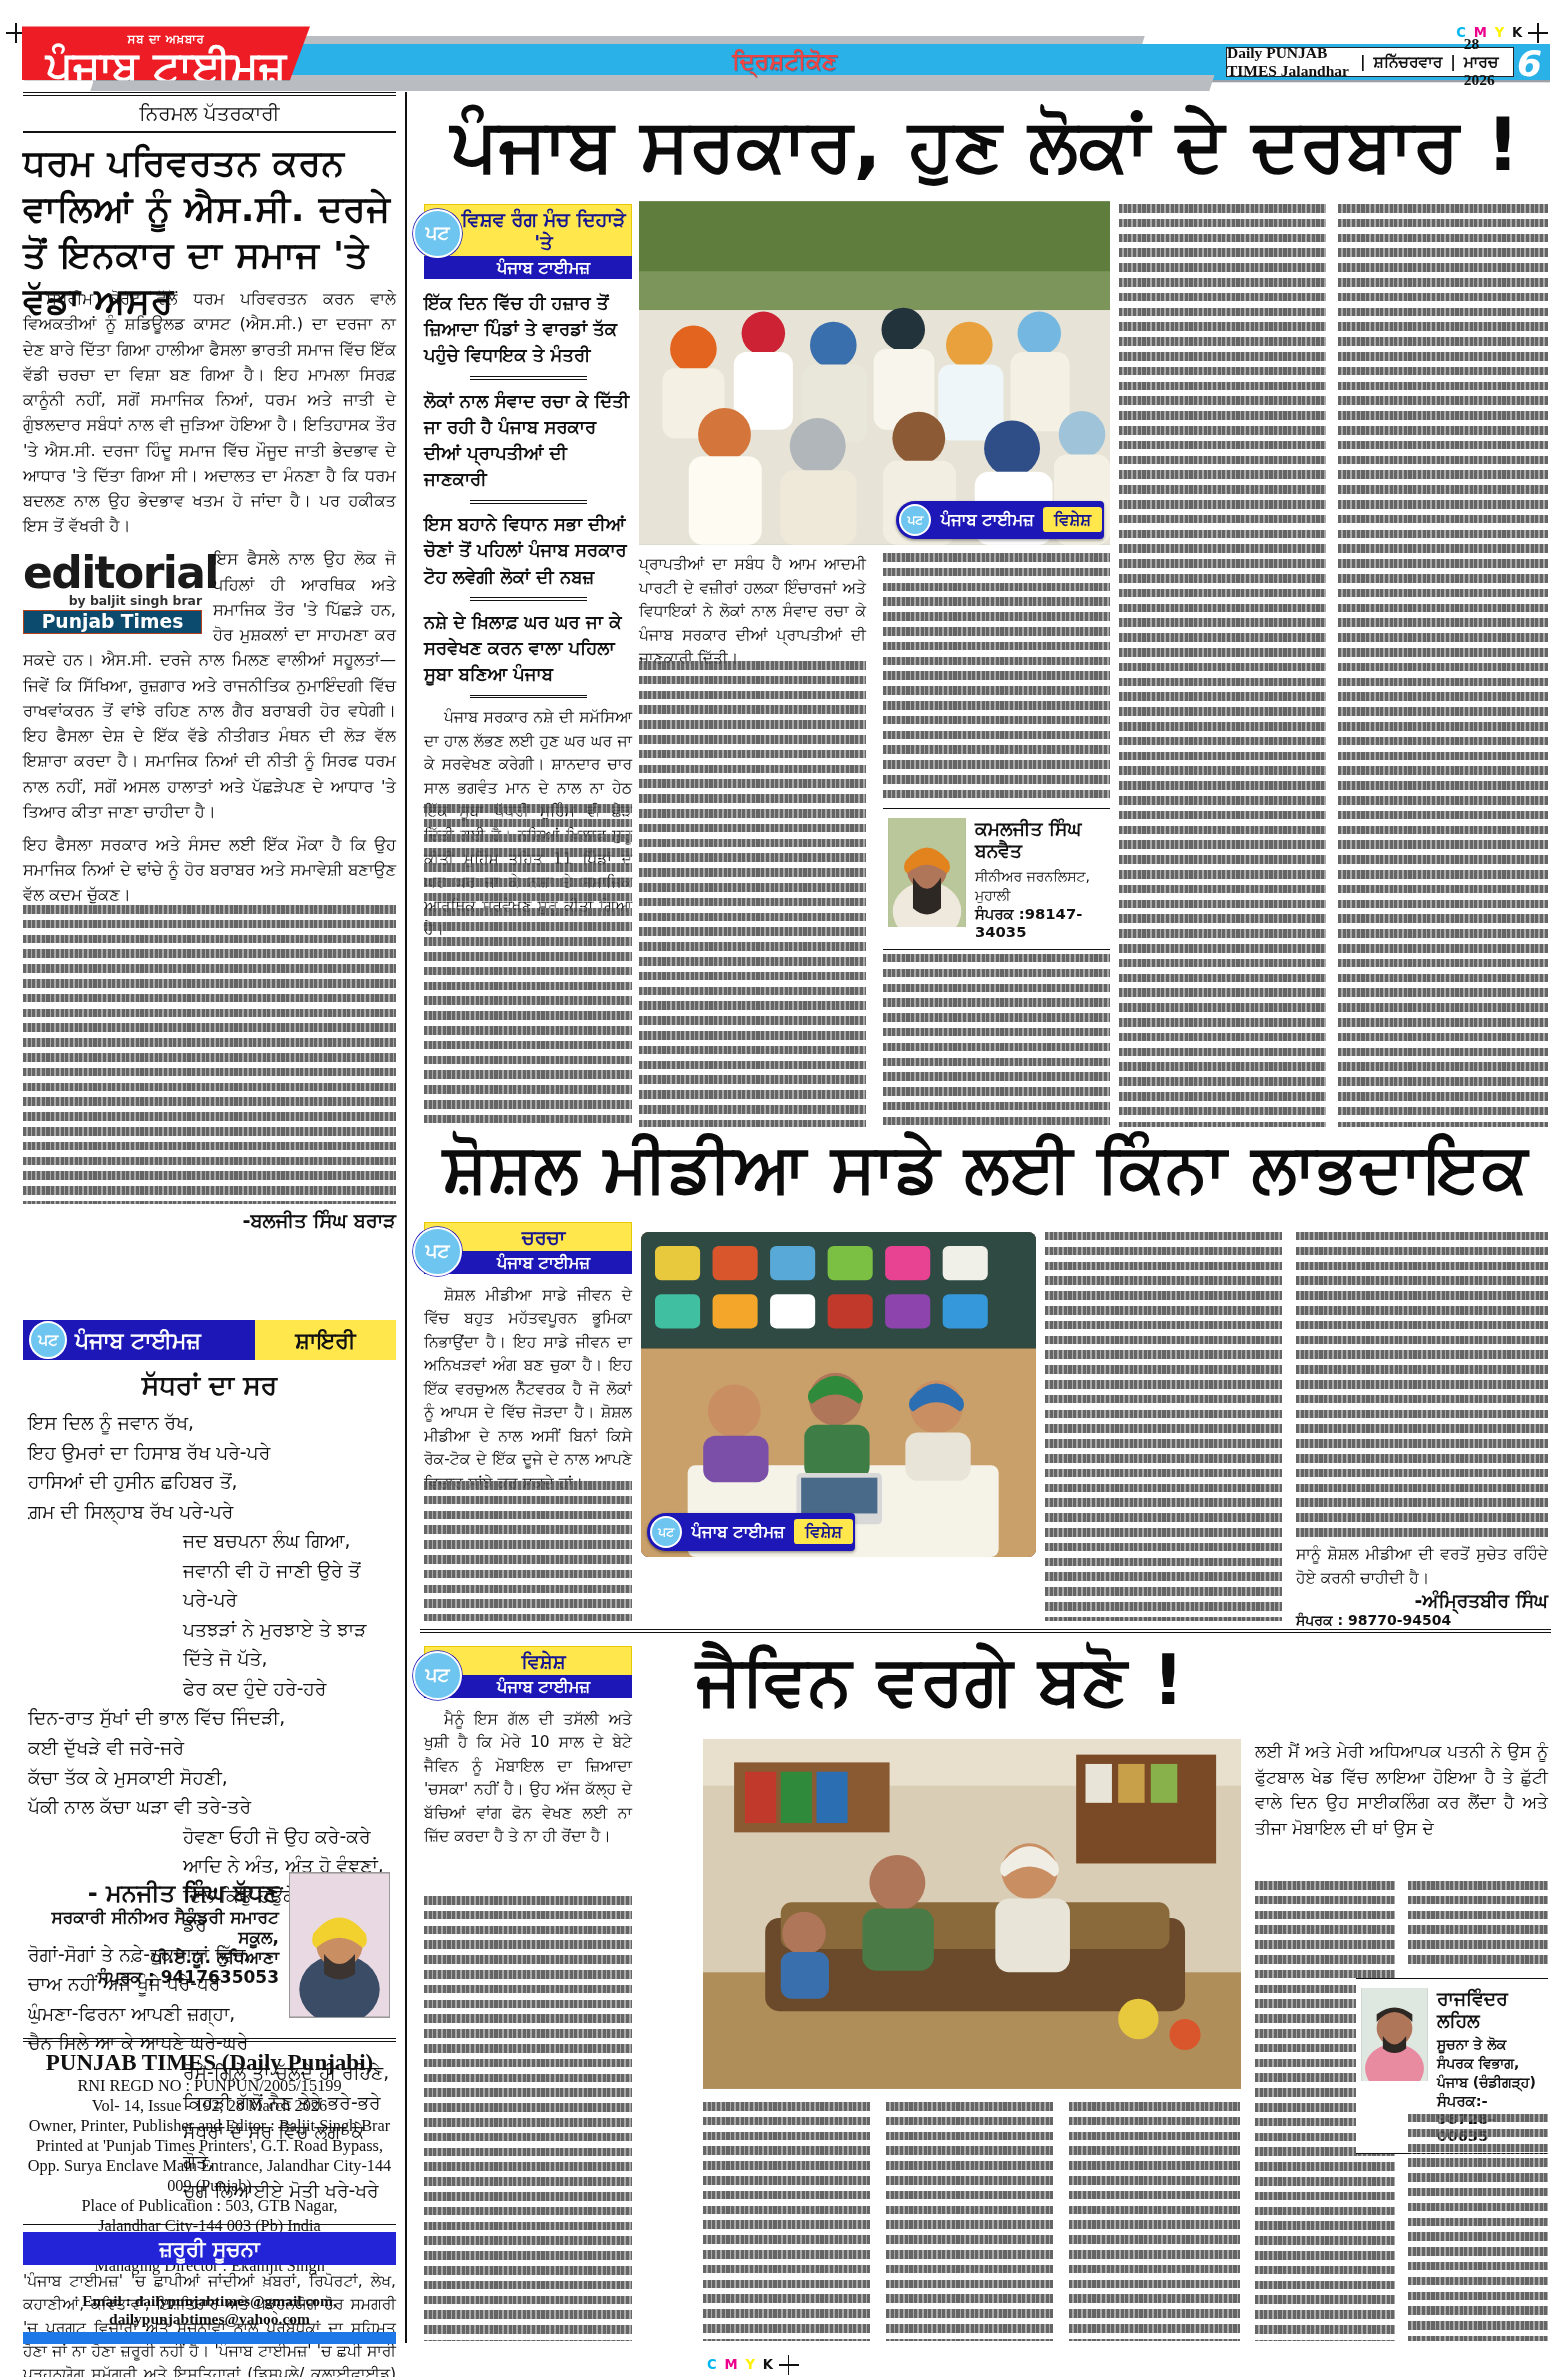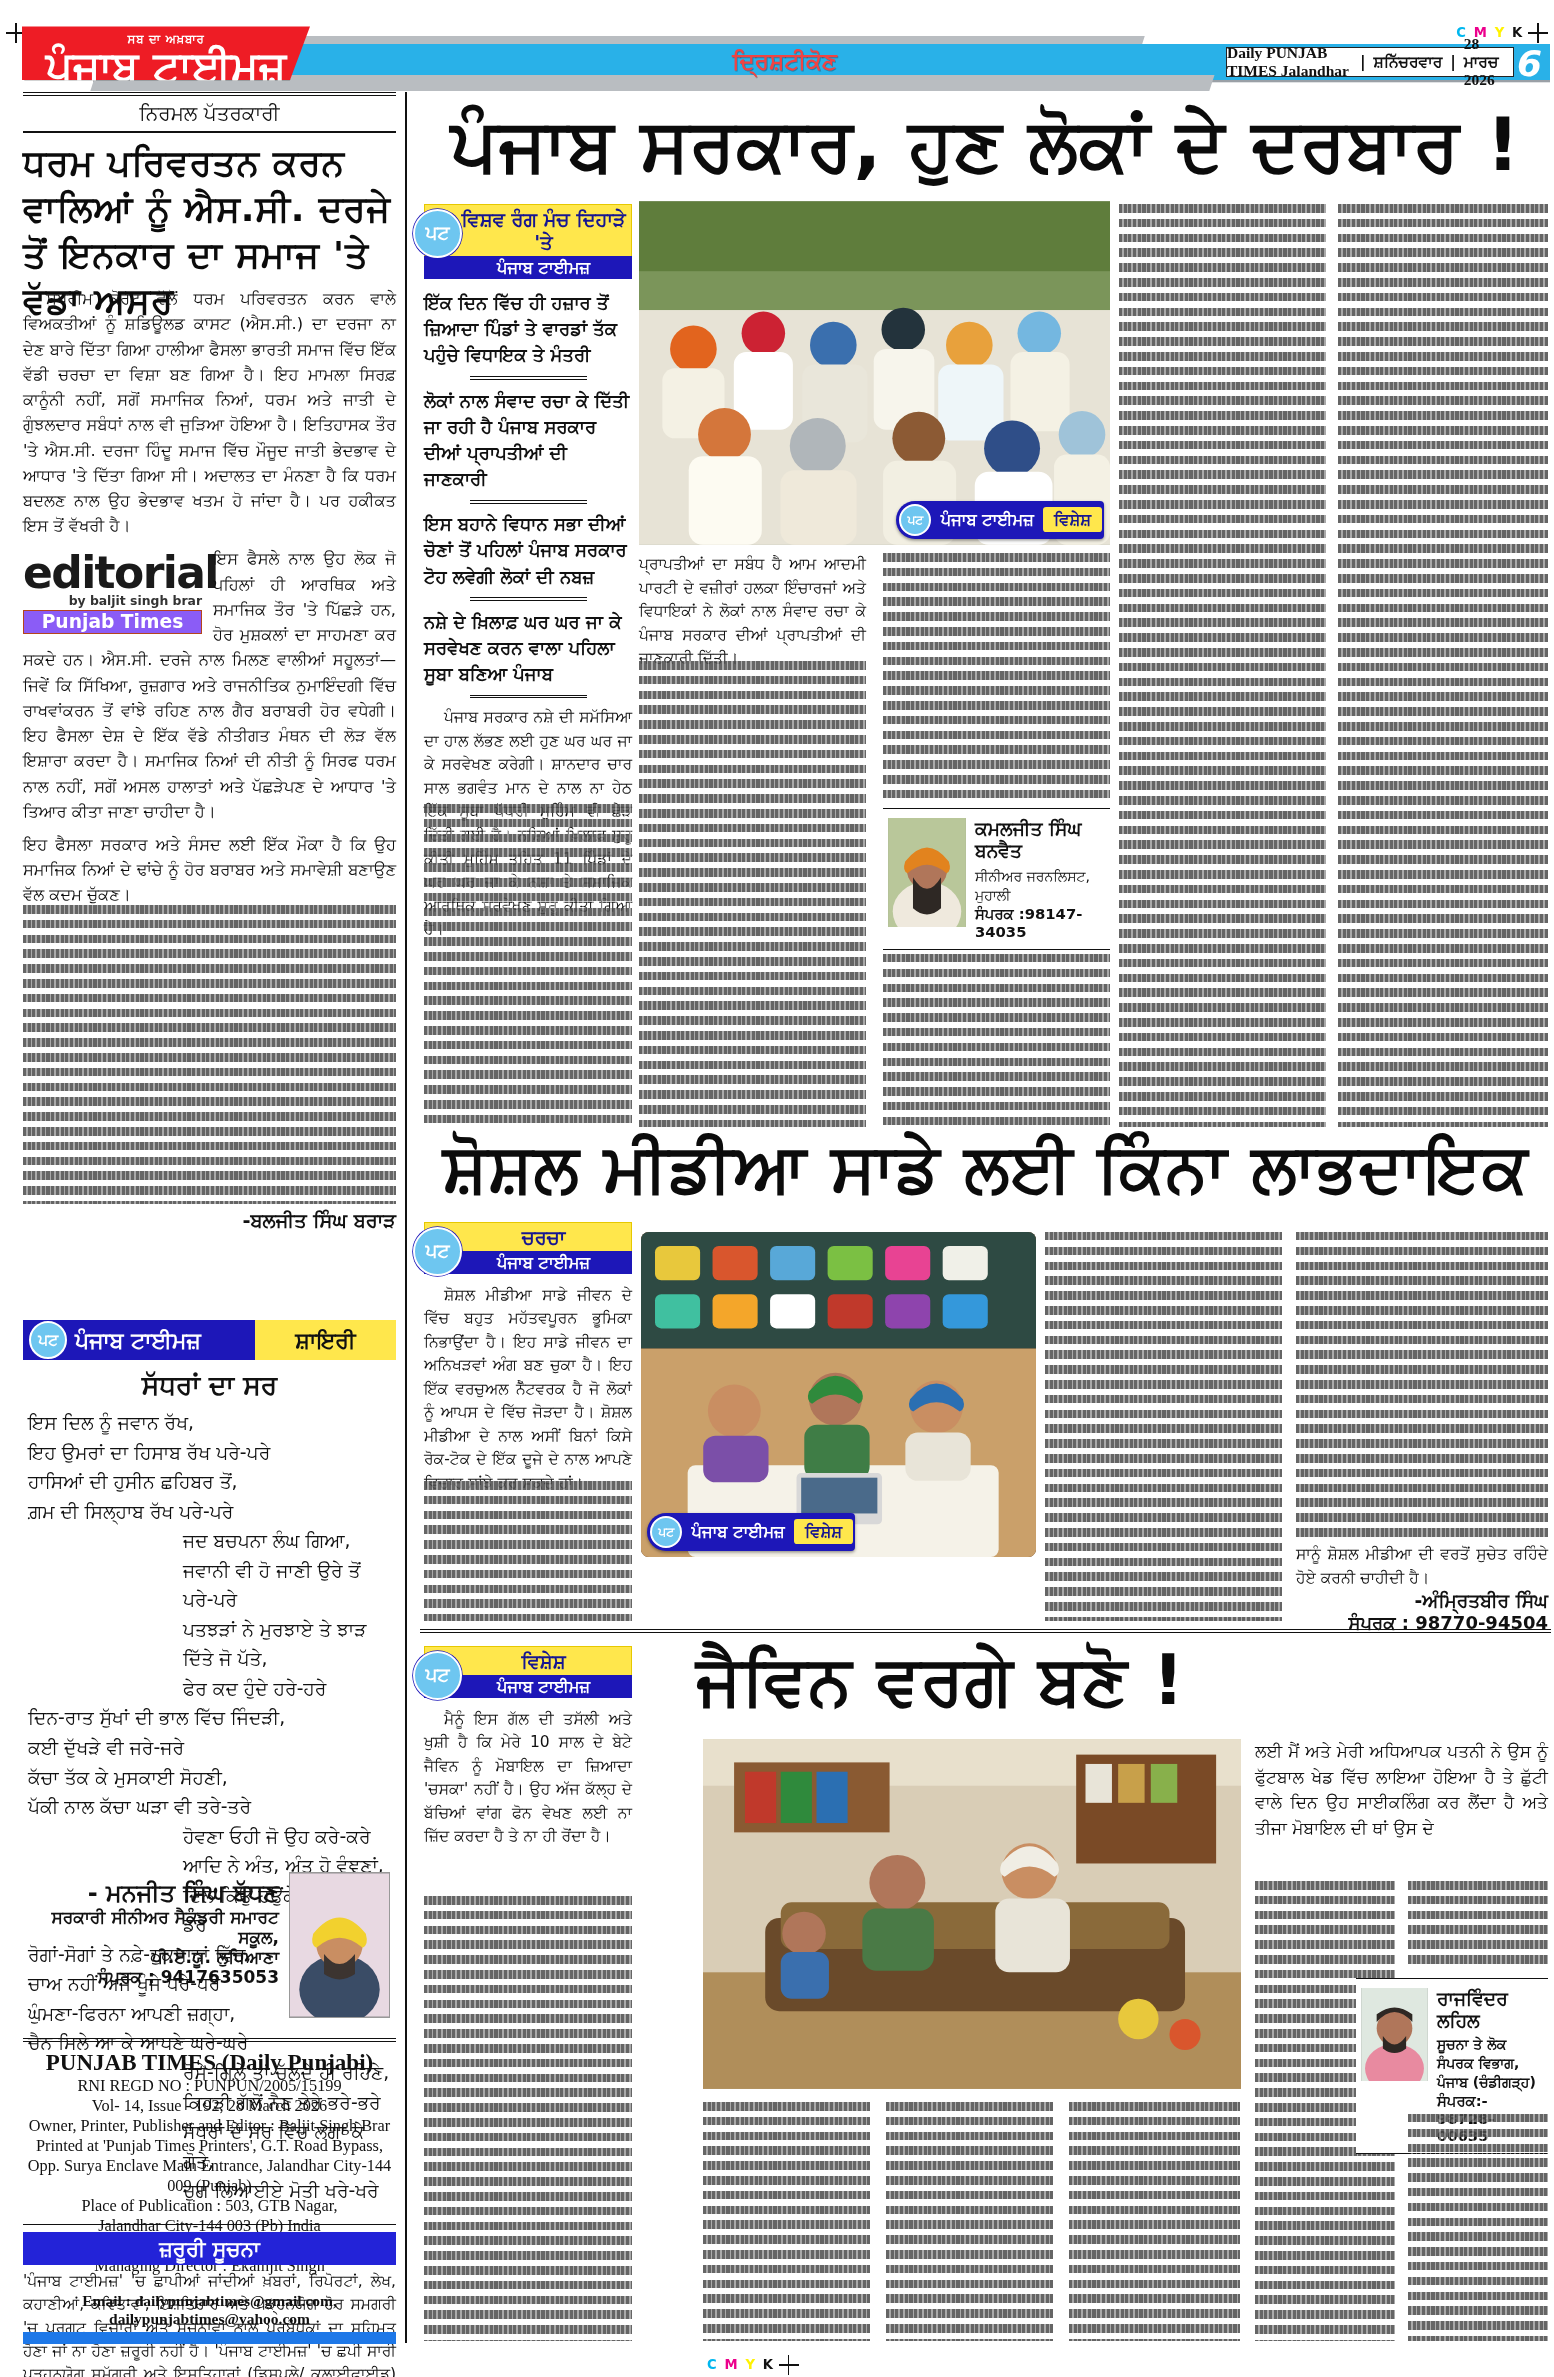--- a/index.html
+++ b/index.html
@@ -52,21 +52,21 @@
   .hl-huge{font-weight:bold;color:#0b0b0b;letter-spacing:0.8px;}
   
   .notice-head{background:#2323d8;color:#fff;text-align:center;font-size:21px;font-weight:bold;padding:4.7px 0;}
   .notice-body{font-size:15.5px;line-height:1.5;}
   .photo-frame{overflow:hidden;background:#888;}
   .poem-line{font-size:18.7px;line-height:1.58;}
   .poem-line.ind{padding-left:155px;}
   .editorial-logo{line-height:1;}
   .ed-word{font-size:44px;font-weight:bold;color:#1a1a1a;letter-spacing:-1.6px;}
   .ed-by{font-size:12.4px;font-weight:bold;color:#333;text-align:right;}
-  .ed-bar{background:#8b5cf6;color:#fff;font-weight:bold;text-align:center;font-size:18.7px;border:1.6px solid #b5441d;padding:1.6px 0;margin-top:3.1px;}
+  .ed-bar{background:#0c4a6e;color:#fff;font-weight:bold;text-align:center;font-size:18.7px;border:1.6px solid #b5441d;padding:1.6px 0;margin-top:3.1px;}
 </style>
 </head>
 <body>
 
 <div id="page">
 
   <div class="abs" style="left:6.2px;top:23px;">
     <span class="cross"></span>
     <span class="regmark"><span class="c">C</span> <span class="m">M</span> <span class="y">Y</span> <span class="k">K</span></span>
   </div>
@@ -320,21 +320,21 @@
       <span class="bname">ਪੰਜਾਬ ਟਾਈਮਜ਼</span>
       <span class="bspec">ਵਿਸ਼ੇਸ਼</span>
     </div>
   </div>
 
   <div class="abs fill" style="left:1045px;top:1232px;width:237px;height:389px;"></div>
   <div class="abs fill" style="left:1296px;top:1232px;width:252px;height:307px;"></div>
   <div class="abs" style="left:1296px;top:1543px;width:252px;">
     <p class="body-txt just" style="margin:0;">ਸਾਨੂੰ ਸ਼ੋਸ਼ਲ ਮੀਡੀਆ ਦੀ ਵਰਤੋਂ ਸੁਚੇਤ ਰਹਿੰਦੇ ਹੋਏ ਕਰਨੀ ਚਾਹੀਦੀ ਹੈ।</p>
     <div class="b" style="text-align:right;font-size:18.7px;">-ਅੰਮ੍ਰਿਤਬੀਰ ਸਿੰਘ</div>
-    <div class="b" style="text-align:right;font-size:18px;">ਸੰਪਰਕ : 98770-94504</div>
+    <div class="b" style="text-align:left;font-size:14px;">ਸੰਪਰਕ : 98770-94504</div>
   </div>
 
   <div class="abs drule" style="left:420px;top:1629px;width:1131px;"></div>
 
   <div class="abs" style="left:424px;top:1646px;width:208px;">
     <div class="kickbox" style="position:relative;">
       <div class="kick-yellow" style="padding-left:31px;">ਵਿਸ਼ੇਸ਼</div>
       <div class="kick-blue" style="padding-left:31px;">ਪੰਜਾਬ ਟਾਈਮਜ਼</div>
       <span class="ptlogo" style="position:absolute;left:-11px;top:4.7px;width:45px;height:45px;font-size:18.7px;">ਪਟ</span>
     </div>

